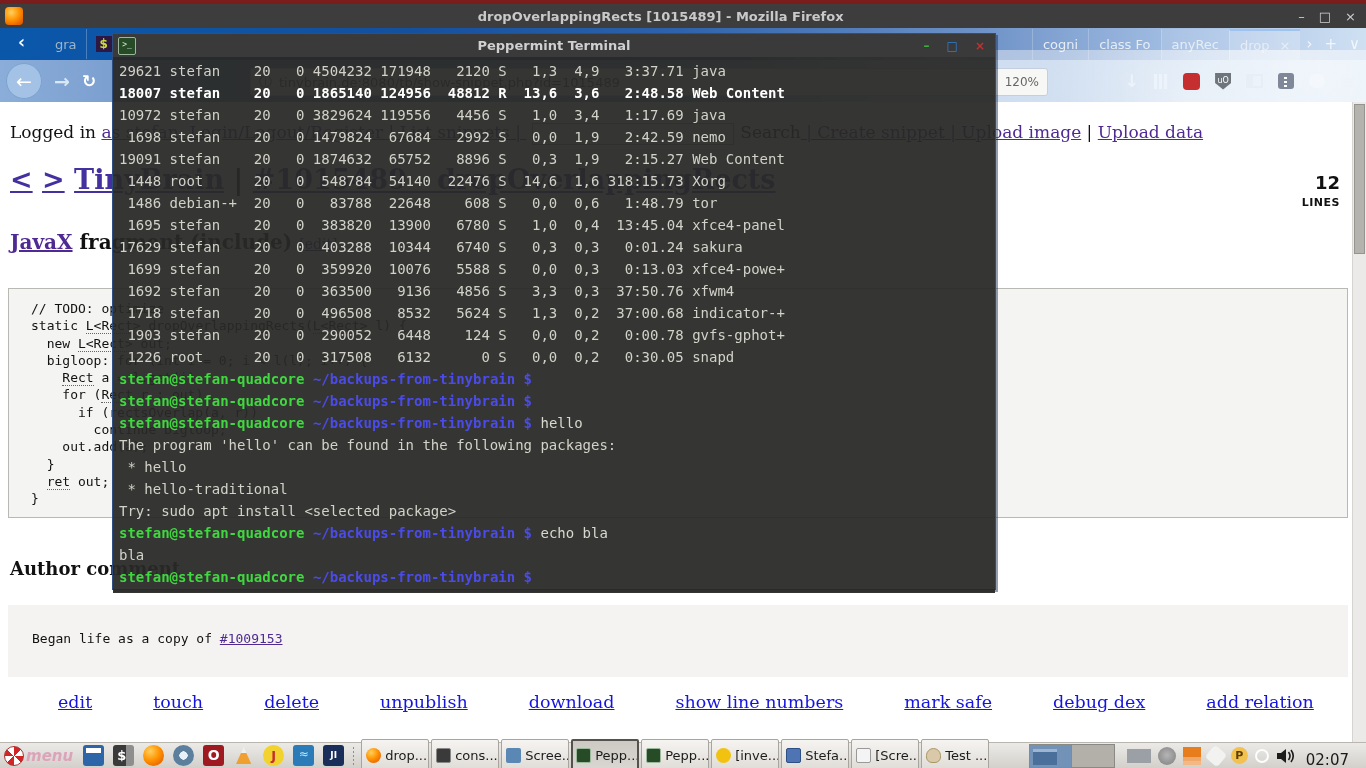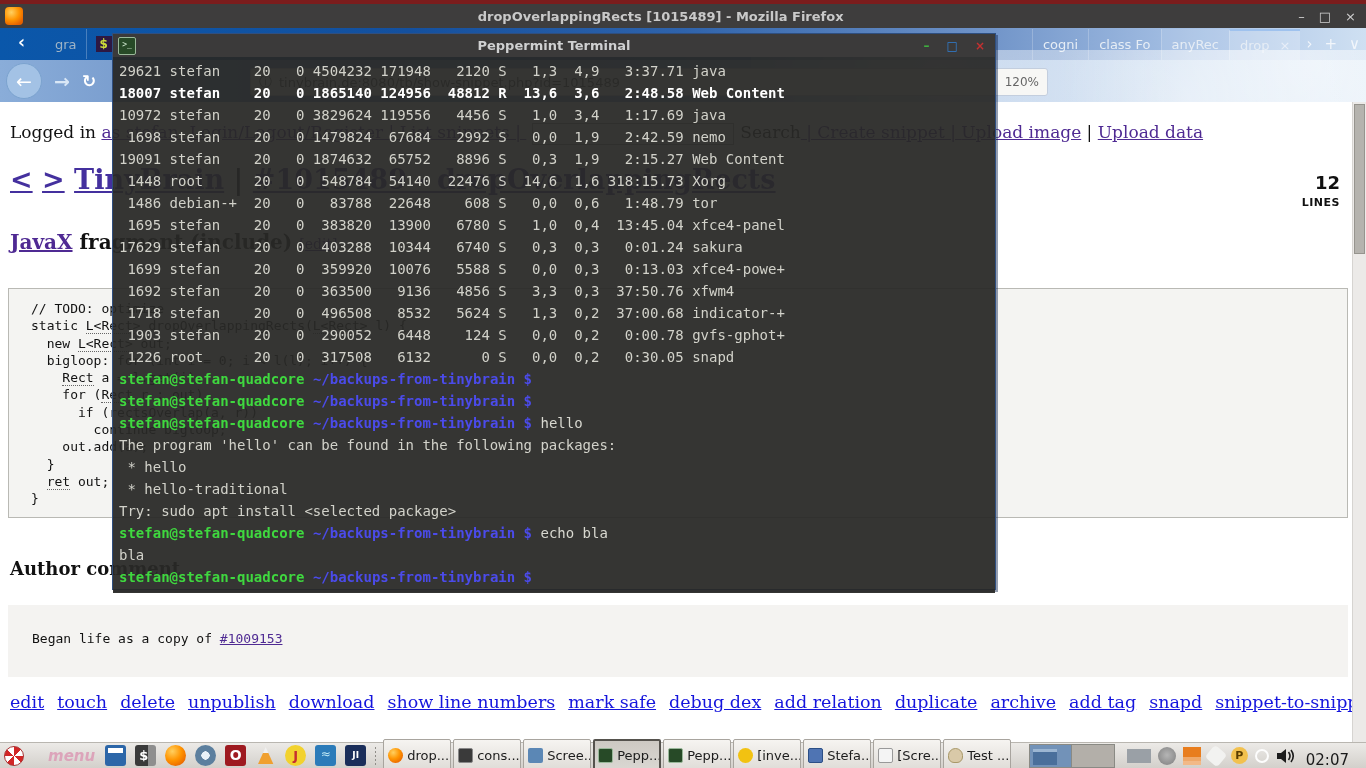--- a/index.html
+++ b/index.html
@@ -75,21 +75,21 @@
   #codebox{position:absolute;left:8px;right:18px;top:186px;height:230px;background:#f4f4f2;
      border:1px solid #b9b9b4;box-sizing:border-box;padding:11px 0 0 22px;
      font-family:"DejaVu Sans Mono",monospace;font-size:13px;line-height:17.3px;color:#111;
      white-space:pre;overflow:hidden;}
   #codebox .tok{border-bottom:1px dotted #666;}
   #author-heading{position:absolute;left:10px;top:456px;font-size:18px;font-weight:bold;}
   #author-box{position:absolute;left:8px;right:18px;top:503px;height:72px;background:#f4f3f1;}
   #author-box .inner{margin:26px 0 0 24px;font-family:"DejaVu Sans Mono",monospace;font-size:13px;color:#111;}
   #author-box a{color:#4f2a93;}
   #pg-actions{position:absolute;left:10px;top:588px;width:1300px;font-size:17.5px;line-height:24px;}
-  #pg-actions a{color:#1515dd;text-decoration:underline;margin-right:13px;white-space:nowrap;}
+  #pg-actions a{color:#1515dd;text-decoration:underline;margin-right:13px;white-space:nowrap;margin-left:48px;}
   #pg-scrollbar{position:absolute;right:0;top:0;width:13px;height:640px;background:#eceae8;border-left:1px solid #d6d4d1;}
   #pg-thumb{position:absolute;left:1px;right:1px;top:2px;height:150px;background:#b5b3ae;border:1px solid #96948e;box-sizing:border-box;}
   
   #terminal{position:absolute;left:112px;top:33px;width:884px;height:557px;z-index:20;
      border:1px solid #2f4f80;box-shadow:2px 2px 0 rgba(20,40,80,.45);box-sizing:border-box;}
   #term-titlebar{height:23px;background:#3b3a3a;display:flex;align-items:center;position:relative;}
   #term-icon{width:16px;height:16px;margin-left:5px;background:#274a27;border:1px solid #9ab89a;border-radius:2px;
      color:#cfe8cf;font-size:8px;line-height:14px;text-align:center;font-family:"DejaVu Sans Mono",monospace;}
   #term-title{position:absolute;left:0;right:0;text-align:center;color:#cfd0d1;font-weight:bold;font-size:13px;}
   #term-controls{margin-left:auto;display:flex;gap:17px;margin-right:10px;z-index:2;font-weight:bold;font-size:12px;}
@@ -100,21 +100,21 @@
   .trow{color:#d2d2ca;height:22px;}
   .trow.b{color:#ffffff;font-weight:bold;}
   .sline{height:22px;color:#d2d2ca;}
   .sline .u{color:#3fd83f;font-weight:bold;}
   .sline .p{color:#4b4bea;font-weight:bold;}
   .sline .c{color:#d8d8d0;}
   
   #taskbar{position:absolute;left:0;top:742px;width:1366px;height:26px;
      background:linear-gradient(#eceae7,#d3d0cb);border-top:1px solid #b9b6b0;
      display:flex;align-items:center;box-sizing:border-box;z-index:30;font-family:"DejaVu Sans",sans-serif;}
-  #menu-btn{display:flex;align-items:center;gap:24px;padding:0 10px 0 4px;height:24px;}
+  #menu-btn{display:flex;align-items:center;gap:2px;padding:0 10px 0 4px;height:24px;}
   #menu-pin{width:18px;height:18px;border-radius:50%;border:1px solid #a33;
      background:conic-gradient(#d22626 0 45deg,#fff 45deg 90deg,#d22626 90deg 135deg,#fff 135deg 180deg,
      #d22626 180deg 225deg,#fff 225deg 270deg,#d22626 270deg 315deg,#fff 315deg 360deg);}
   #menu-label{color:#dca4ba;font-weight:bold;font-style:italic;font-size:15px;}
   #launchers{display:flex;align-items:center;gap:9px;padding-right:8px;}
   .lic{width:21px;height:21px;border-radius:3px;position:relative;display:inline-block;}
   .lic-screenshot{background:#2c66a8;}
   .lic-screenshot:before{content:"";position:absolute;left:3px;top:3px;right:3px;height:5px;background:#fff;}
   .lic-terminal-dollar{background:linear-gradient(90deg,#3a3a3a 0 60%,#8e8e8e 60%);color:#fff;font-weight:bold;
      font-size:13px;text-align:left;line-height:21px;text-indent:4px;}
@@ -211,20 +211,30 @@
     <div id="nav-left">
       <div id="btn-back">←</div>
       <div id="btn-forward">→</div>
       <div id="btn-reload">↻</div>
     </div>
     <div id="nav-urlbar">
       <span>ⓘ</span>
       <span>tinybrain.de:8080/tb/show-snippet.php?id=1015489</span>
       <span class="zoombadge">120%</span>
     </div>
+    <div id="nav-icons">
+        <span class="tbic tbic-download">↓</span>
+        <span class="tbic tbic-library"></span>
+        <span class="tbic tbic-abp"></span>
+        <span class="tbic tbic-ublock">uO</span>
+        <span class="tbic tbic-sidebar"></span>
+        <span class="tbic tbic-extension"></span>
+        <span class="tbic tbic-chat"></span>
+        <span class="tbic tbic-menu">≡</span>
+      </div>
   </div>
 
   <div id="page">
     <div id="pg-header">
       <span>Logged in </span><span class="plink">as stefan. Login/Logout/Register | List snippets | </span><span class="searchbox"></span><span>Search</span><span class="plink"> | Create snippet | </span><a href="#">Upload image</a><span> | </span><a href="#">Upload data</a>
     </div>
 
     <div id="pg-heading">
       <a href="#">&lt;</a>
       <a href="#">&gt;</a>

